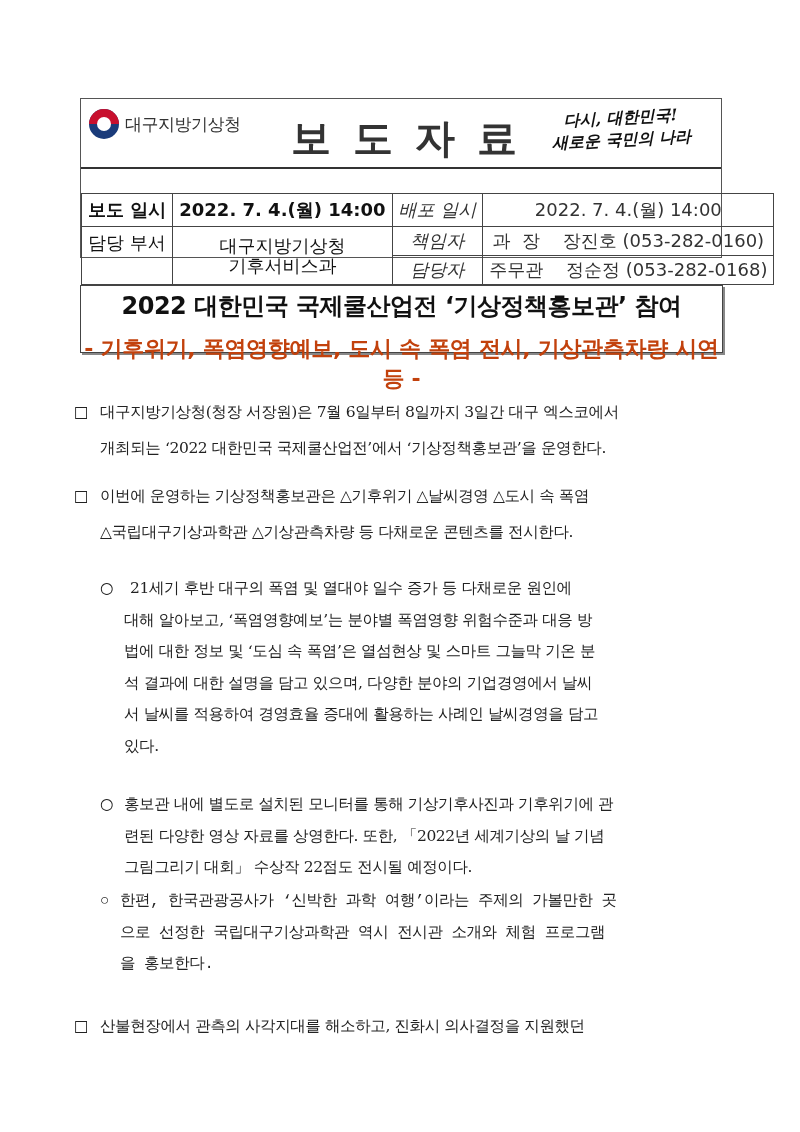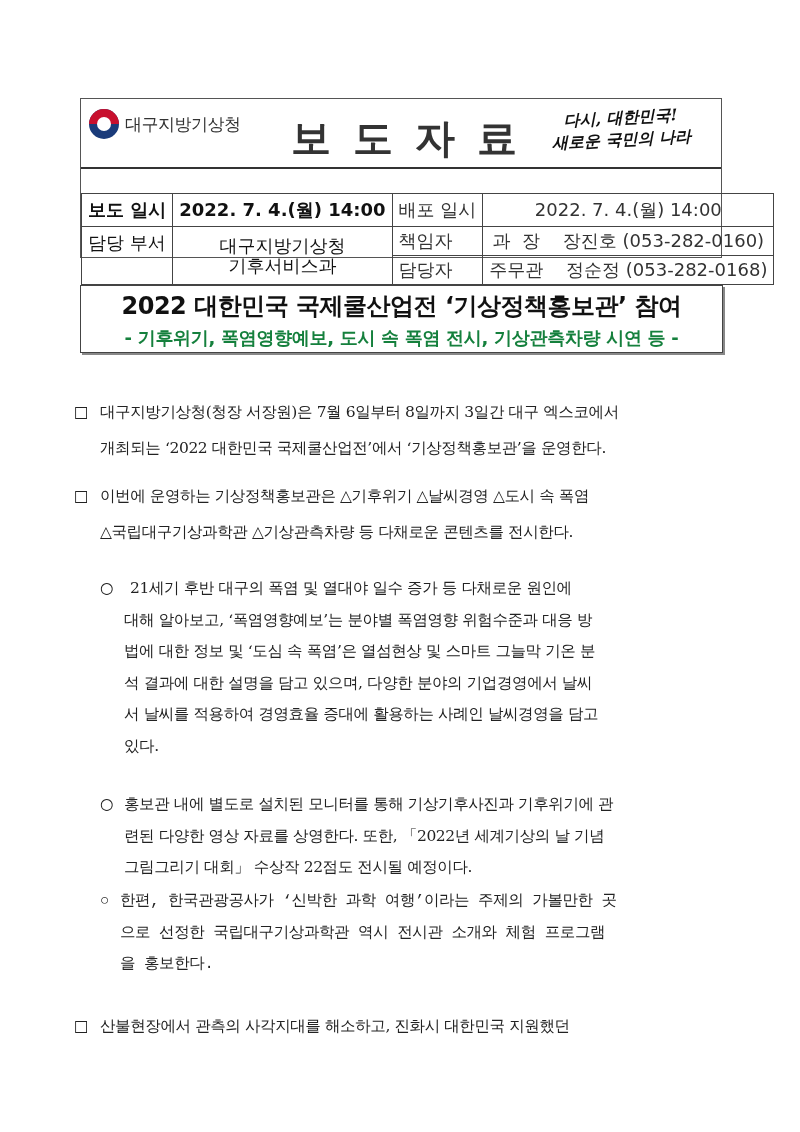--- a/index.html
+++ b/index.html
@@ -17,30 +17,30 @@
   .logo-circle::after { content:""; position:absolute; left:8px; top:8px; width:14px; height:14px; border-radius:50%; background:#fff; }
   .logo-text { font-size:17px; color:#333; letter-spacing:-0.5px; }
   .press-title { left:210px; top:12px; font-size:40px; font-weight:bold; color:#333; letter-spacing:22px; }
   .slogan { left:460px; top:8px; width:160px; font-family:"DejaVu Serif", serif; font-style:italic; font-weight:bold;
             font-size:16px; line-height:22px; text-align:center; color:#111; transform:rotate(-3deg); }
 
   .tbl { left:0; top:70px; width:100%; border-collapse:collapse; font-size:18px;margin-top:24px; }
   .tbl td { border:1px solid #444; height:28px; padding:0 6px; white-space:nowrap; }
   .tbl .lbl { width:56px; text-align:left; }
   .tbl .c2 { width:205px; text-align:center; }
-  .tbl .c3 { width:74px; color:#333; }
+  .tbl .c3 { width:74px; text-align:center; color:#333;font-style:italic; }
   .tbl .c4 { text-align:center; color:#333; }
   .tbl tr:first-child td { height:32px; }
   .tbl .bold { font-weight:bold; }
 
   
   .title-box { left:80px; top:285px; width:643px; height:68px; border:1.5px solid #444; box-sizing:border-box;
                box-shadow:2px 2px 0 #888; text-align:center; }
   .main-title { margin-top:4px; font-size:24px; font-weight:bold; letter-spacing:-0.5px; color:#111; }
-  .sub-title { margin-top:4px; font-size:18px; font-weight:bold; letter-spacing:-0.3px; color:#15803d; }
+  .sub-title { margin-top:12px; font-size:22px; font-weight:bold; letter-spacing:-0.3px; color:#c2410c; }
 
   
   .para { position:absolute; font-family:"DejaVu Serif", serif; font-size:15.5px; color:#222; letter-spacing:-0.4px; }
   .para .line { height:36px; line-height:36px; white-space:nowrap; }
   .para.sub .line { height:31.5px; line-height:31.5px; }
   .bullet-sym { display:inline-block; width:26px; }
 </style>
 </head>
 <body>
 
@@ -112,14 +112,14 @@
   <div class="line" style="padding-left:24px;"><span>그림그리기 대회」 수상작 22점도 전시될 예정이다.</span></div>
 </div>
 
 <div class="para sub" style="left:100px; top:886px;font-family:Liberation Mono, monospace;">
   <div class="line"><span class="bullet-sym" style="width:20px;">○</span><span>한편, 한국관광공사가 ‘신박한 과학 여행’이라는 주제의 가볼만한 곳</span></div>
   <div class="line" style="padding-left:20px;"><span>으로 선정한 국립대구기상과학관 역시 전시관 소개와 체험 프로그램</span></div>
   <div class="line" style="padding-left:20px;"><span>을 홍보한다.</span></div>
 </div>
 
 <div class="para" style="left:74px; top:1008px;">
-  <div class="line"><span class="bullet-sym">□</span><span>산불현장에서 관측의 사각지대를 해소하고, 진화시 대한민국 지원했던</span></div>
+  <div class="line"><span class="bullet-sym">□</span><span>산불현장에서 관측의 사각지대를 해소하고, 진화시 의사결정을 지원했던</span></div>
 </div>
 
 </body></html>

